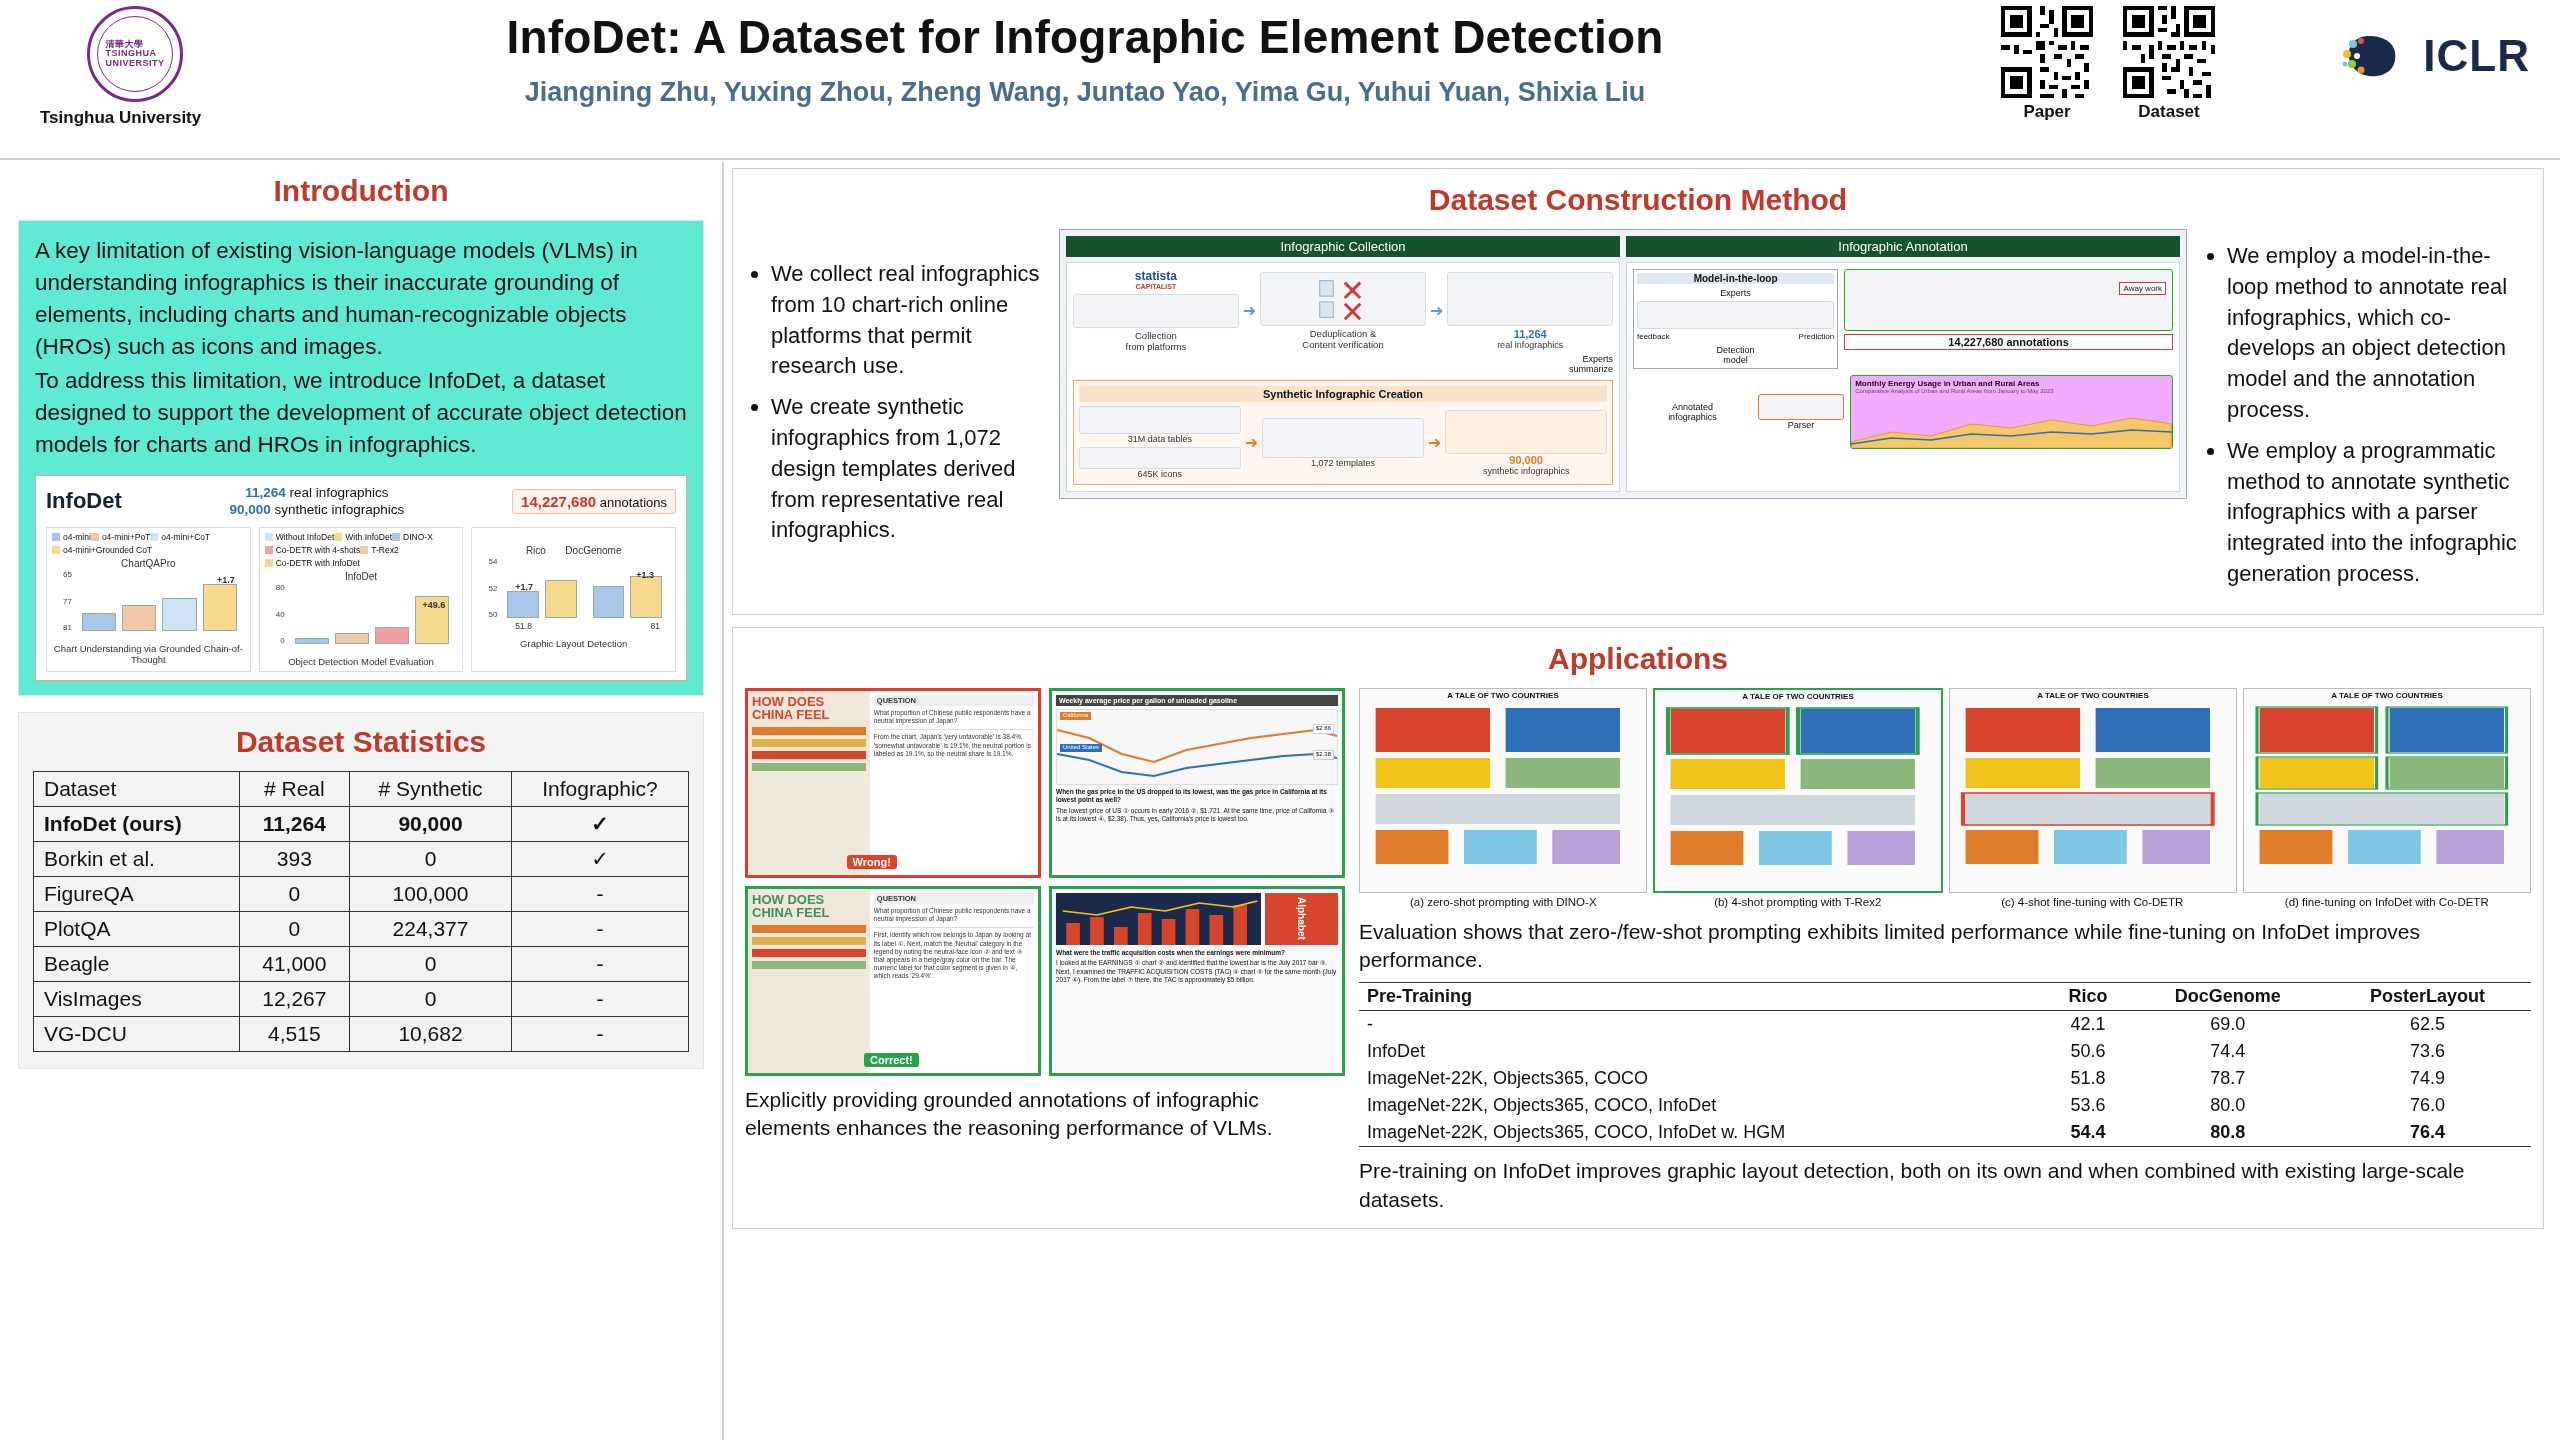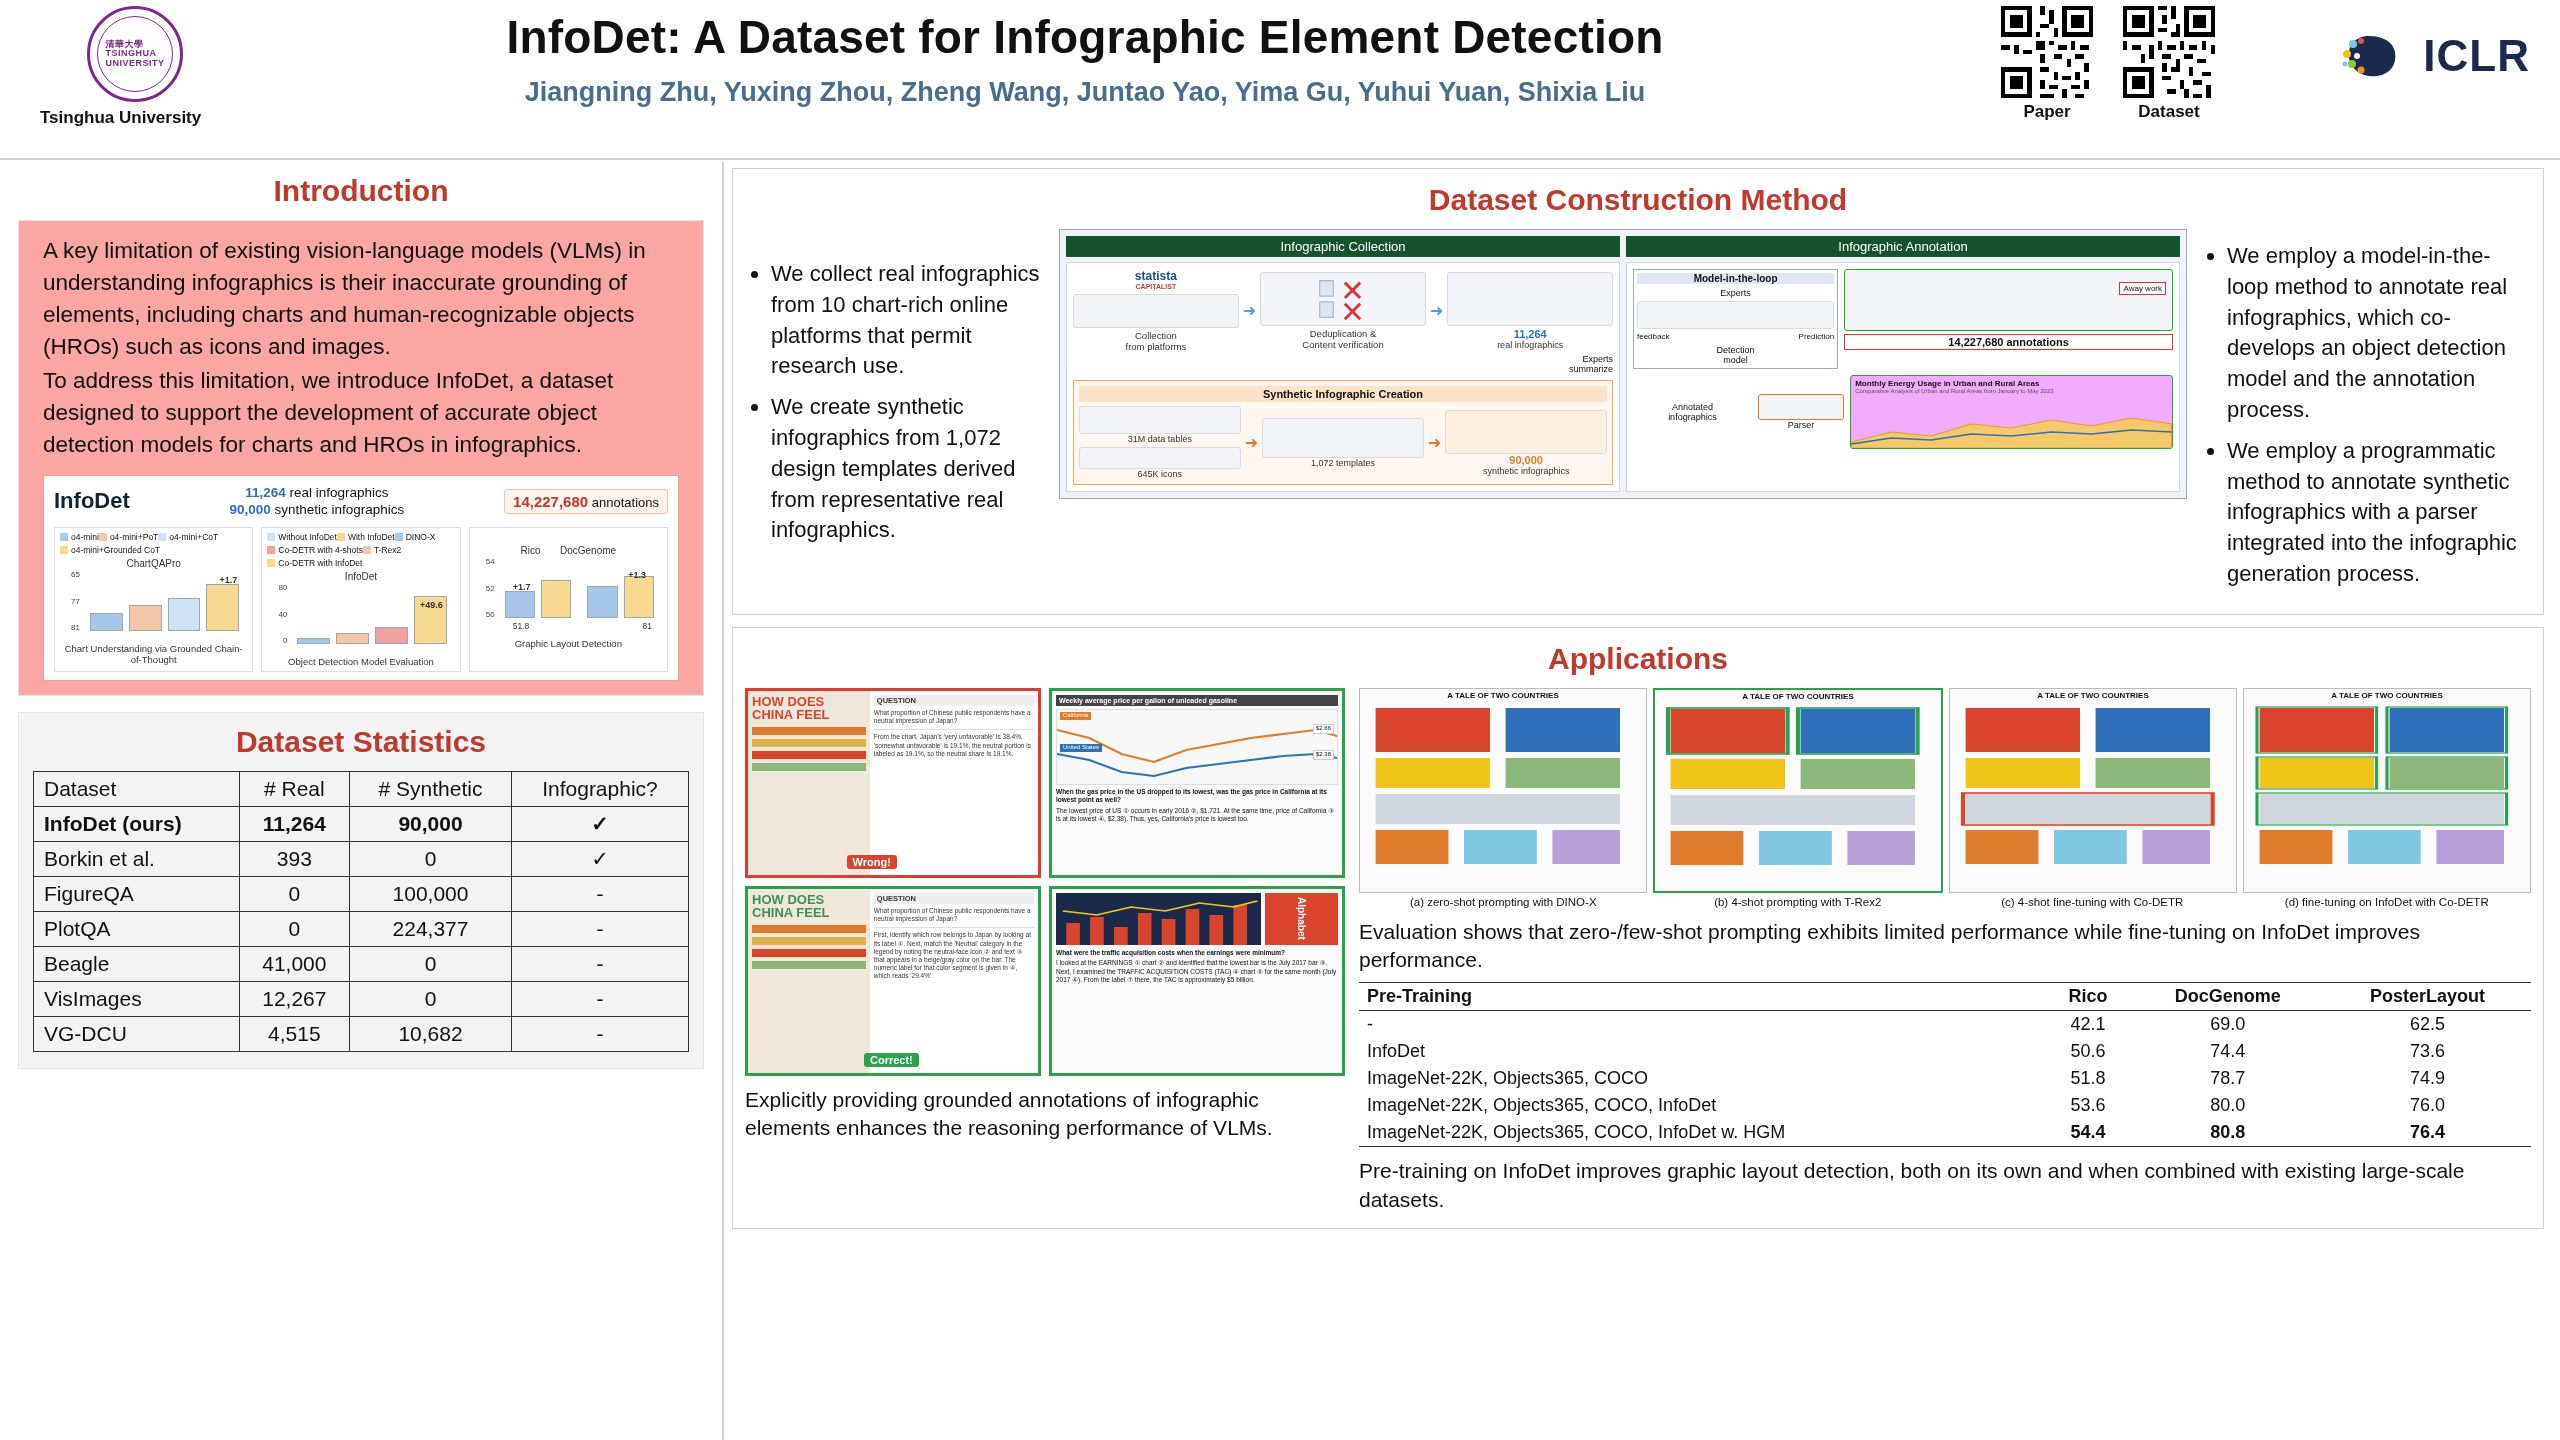--- a/index.html
+++ b/index.html
@@ -36,21 +36,21 @@
   .iclr-mark { width:72px; height:56px; position:relative; }
   .iclr-text { font-size:44px; font-weight:bold; letter-spacing:1px; color:#1b2a4a; }
 
   
   .columns { position:absolute; top:162px; left:0; width:2560px; height:1278px; display:flex; }
   .col-left { width:722px; padding:6px 18px 0 18px; }
   .col-right { flex:1; padding:6px 16px 0 8px; border-left:2px solid #cfcfcf; }
 
   .sec-title { text-align:center; font-size:30px; font-weight:bold; color:#c0392b; margin:6px 0 12px; }
 
-  .panel { background:#fca5a5; border:1px solid #e3e3e3; padding:14px 24px; }
+  .panel { background:#5eead4; border:1px solid #e3e3e3; padding:14px 16px; }
   .intro-text { font-size:22.5px; line-height:1.42; color:#111; }
   .intro-text p { margin:0 0 2px; }
 
   
   .teaser { margin-top:14px; border:1px solid #e0a892; background:#fff; padding:8px 10px; }
   .teaser-top { display:flex; align-items:center; justify-content:space-between; gap:10px; }
   .teaser-brand { font-size:22px; font-weight:bold; color:#123; }
   .teaser-stats { font-size:13.5px; line-height:1.3; text-align:center; }
   .teaser-stats b { color:#2d6fb8; }
   .teaser-ann { font-size:13px; border:1px solid #f0c0a8; background:#fdf3ee; padding:3px 8px; border-radius:3px;}

